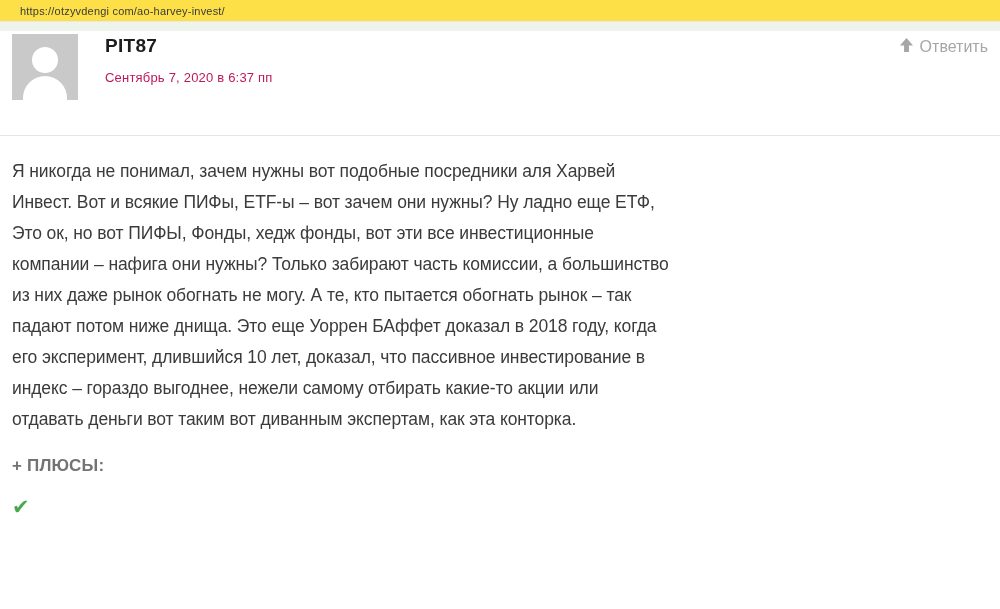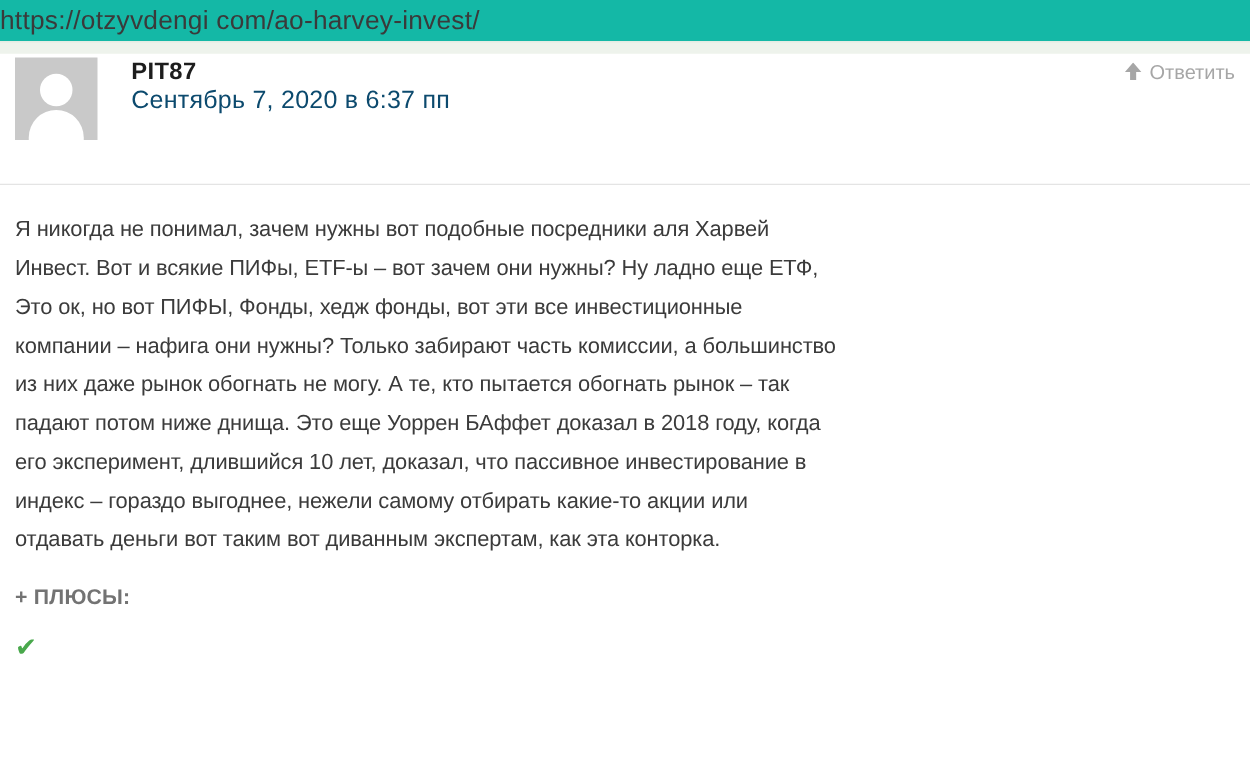--- a/index.html
+++ b/index.html
@@ -5,23 +5,23 @@
   * { margin: 0; padding: 0; box-sizing: border-box; }
   html, body { width: 1000px; height: 609px; background: #ffffff; overflow: hidden; }
   body {
     font-family: "Liberation Sans", "DejaVu Sans", sans-serif;
     color: #3b3b3b;
     position: relative;
   }
 
   
   .url-bar {
-    padding: 5px 12px 4px 0;
-    background: #14b8a6;
-    font-size: 21px;
+    padding: 5px 12px 4px 20px;
+    background: #fde047;
+    font-size: 11px;
     color: #3a3a3a;
     letter-spacing: 0.2px;
     white-space: nowrap;
   }
   .green-strip {
     height: 10px;
     background: #eef3ec;
     border-top: 1px solid #e4ebe2;
   }
 
@@ -50,22 +50,22 @@
     width: 44px; height: 40px; margin-left: -22px;
     background: #ffffff;
     border-radius: 22px 22px 0 0;
   }
   .author-block { margin-left: 27px; padding-top: 1px; }
   .author-name {
     font-size: 19px; font-weight: bold; color: #1d1d1d;
     letter-spacing: 0.3px;
   }
   .comment-date {
-    margin-top: 0;
-    font-size: 20px; color: #0c4a6e;
+    margin-top: 13px;
+    font-size: 13px; color: #be185d;
     letter-spacing: 0.2px;
   }
   .reply-link {
     position: absolute; right: 12px; top: 7px;
     display: flex; gap: 6px;
     font-size: 16px; color: #a6a6a6;
     cursor: pointer; text-decoration: none;
   }
   .reply-link svg { display: block; }
 

